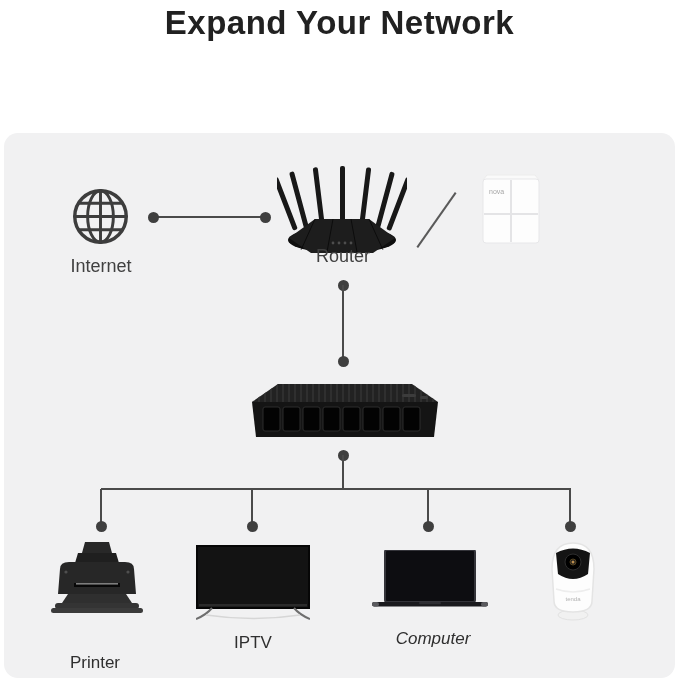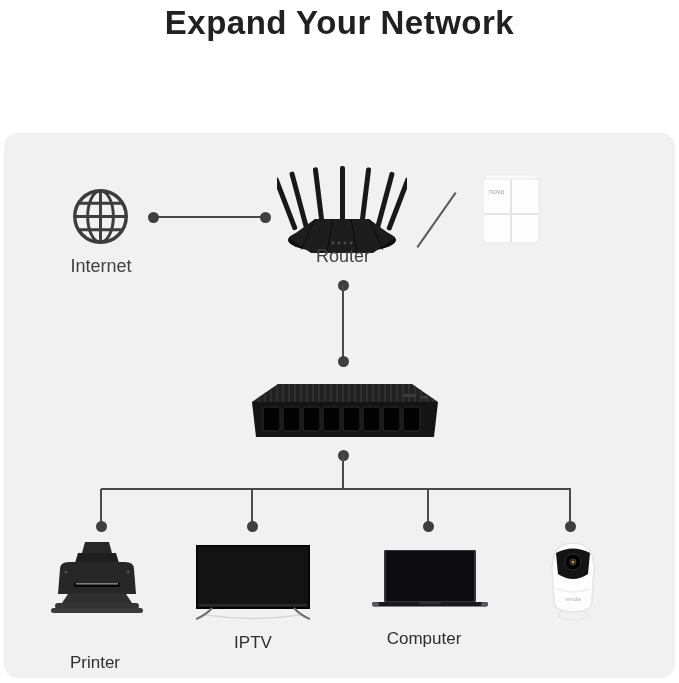--- a/index.html
+++ b/index.html
@@ -206,15 +206,15 @@
       <circle cx="31" cy="25" r="8" fill="#000000" stroke="#2e2e2e" stroke-width="1"></circle>
       <circle cx="31" cy="25" r="3" fill="#1c1c1c" stroke="#55431f" stroke-width="1"></circle>
       <circle cx="31" cy="25" r="1.5" fill="#bd8f4f"></circle>
       <path d="M14,52 Q31,58 48,52" stroke="#ededed" stroke-width="1.5" fill="none"></path>
       <text x="31" y="64" font-size="6" fill="#b3b3b3" text-anchor="middle" font-family="Liberation Sans, sans-serif">tenda</text>
     </svg>
   </div>
 
   <div class="device-label" style="left:25px;top:633px;margin-top:20px;">Printer</div>
   <div class="device-label" style="left:183px;top:633px;">IPTV</div>
-  <div class="device-label" style="left:354px;top:629px;">Computer</div>
+  <div class="device-label" style="left:363px;top:629px;font-style:italic;">Computer</div>
 
 </div>
 
 </body></html>

